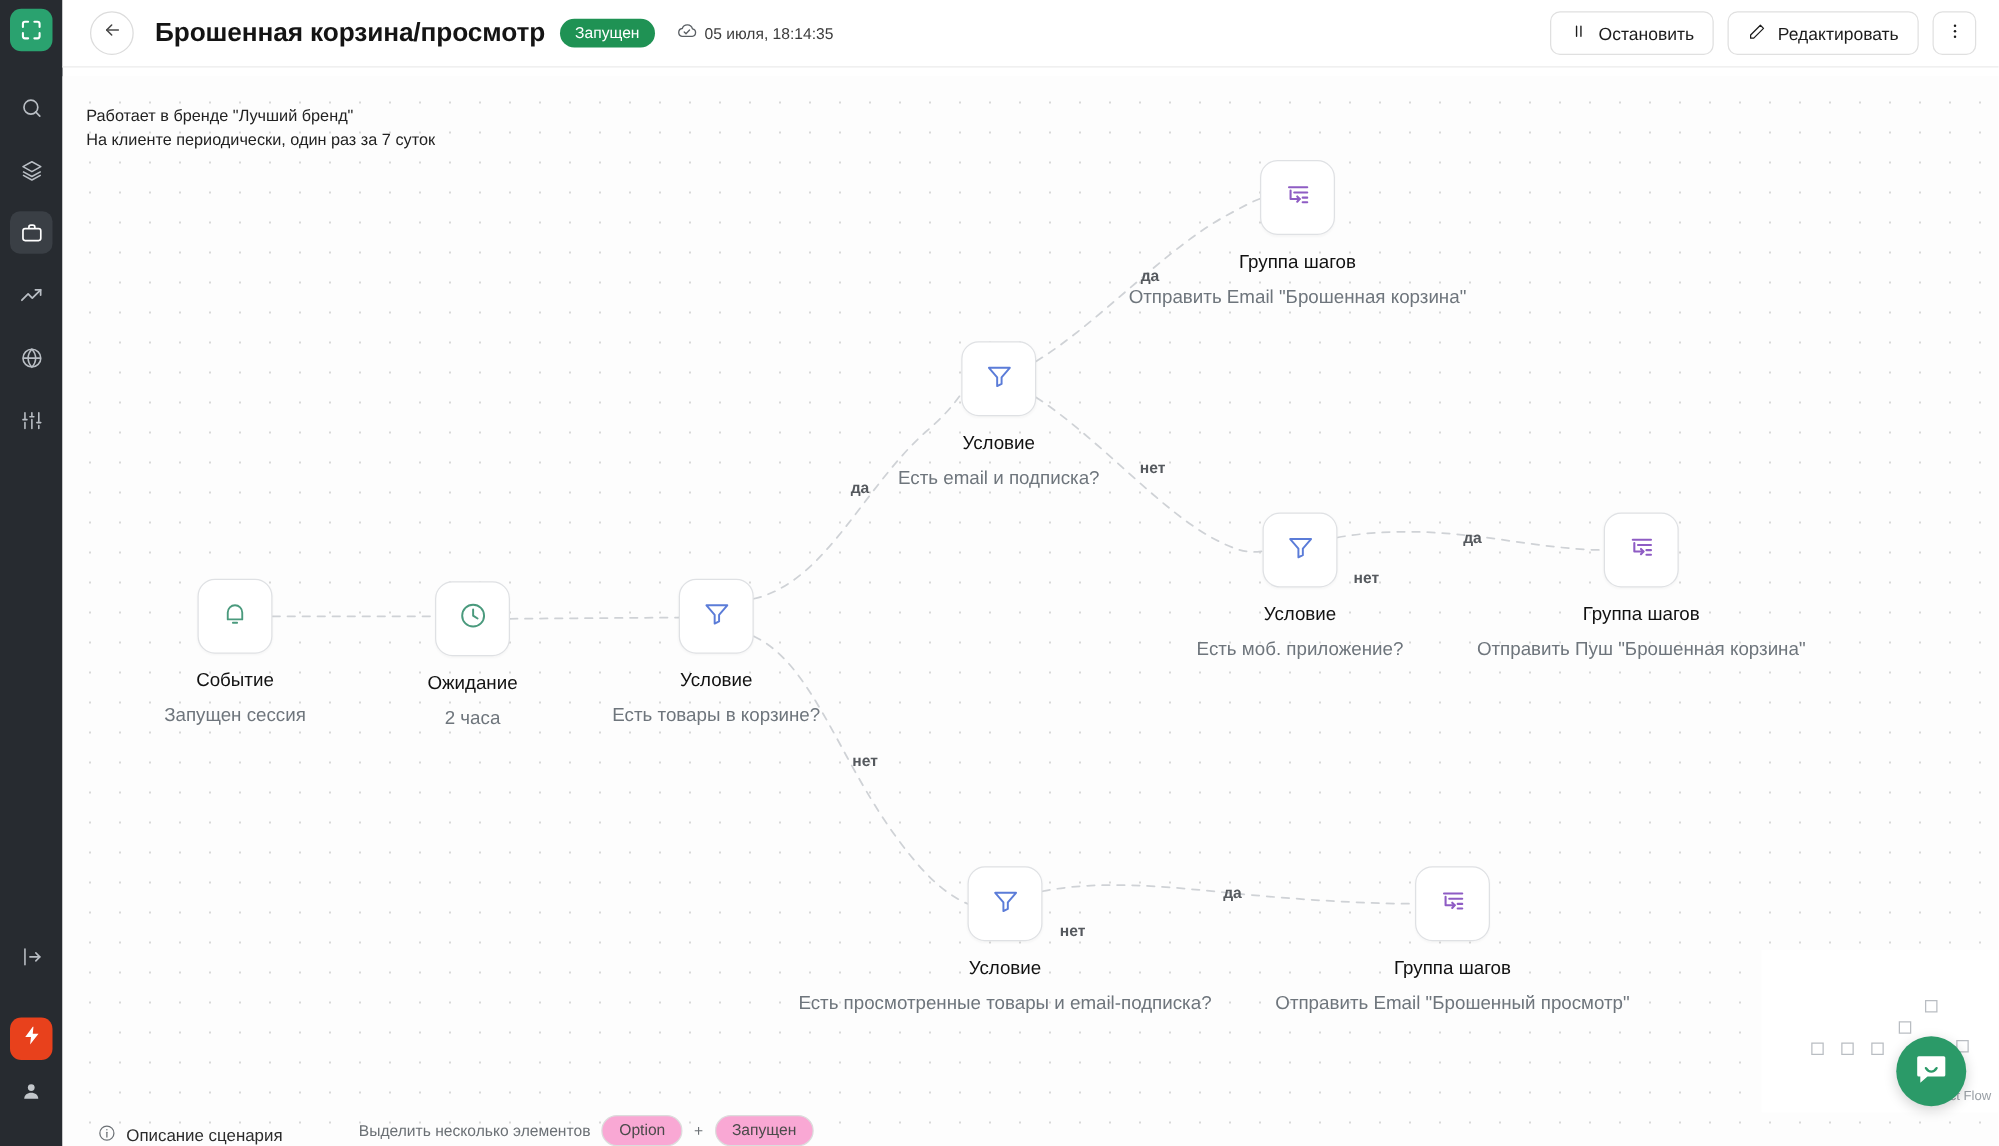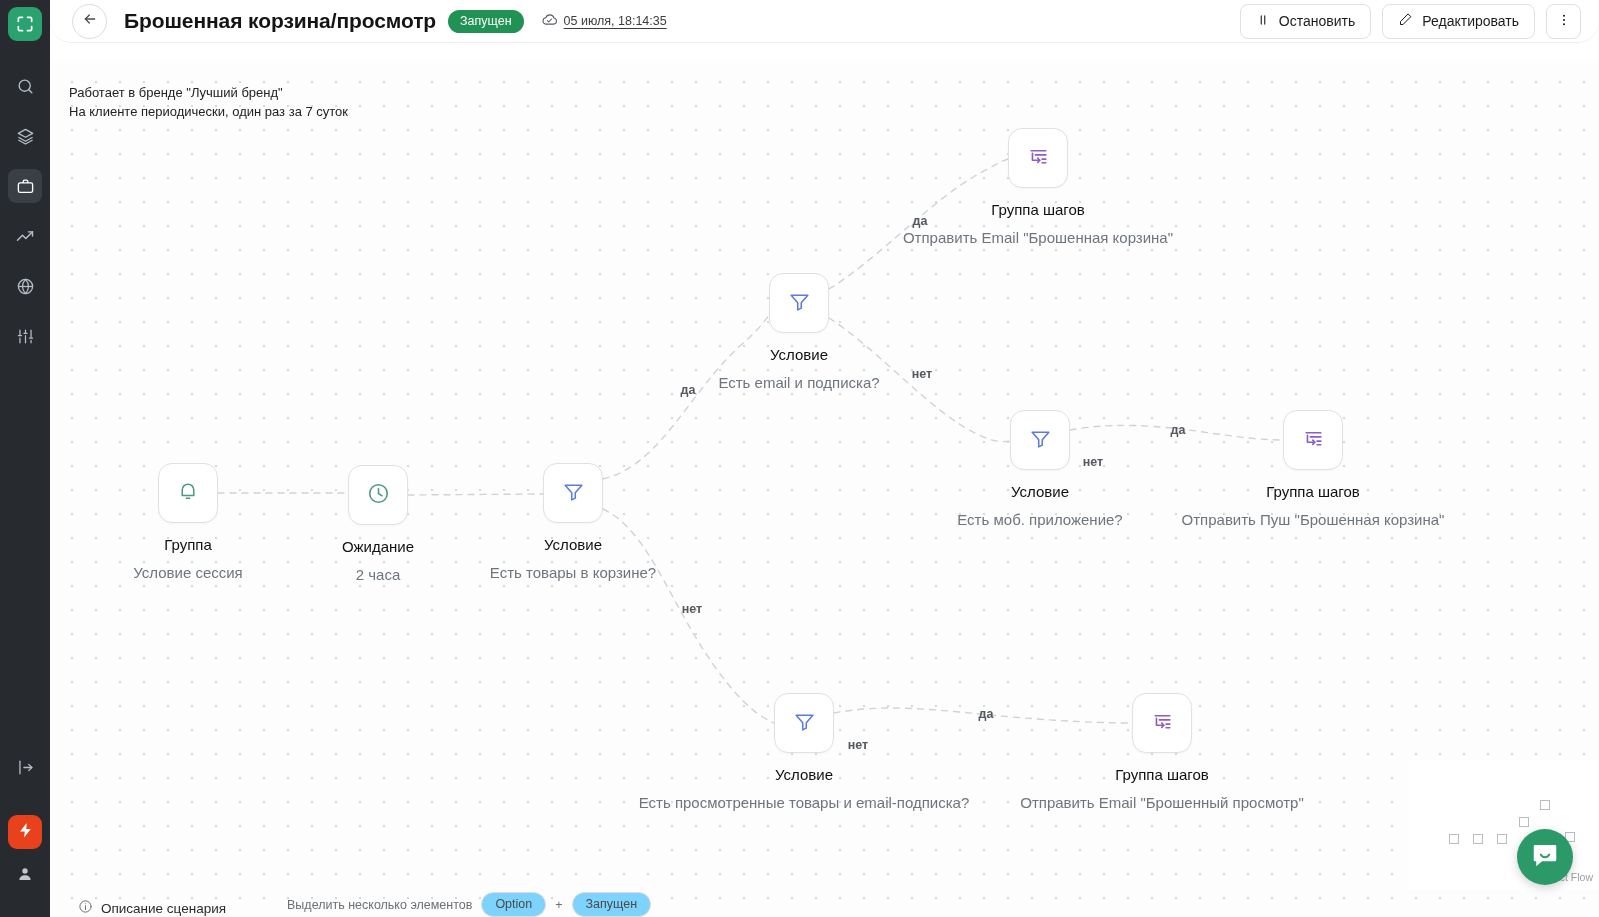--- a/index.html
+++ b/index.html
@@ -33,40 +33,40 @@
   .rail-bolt {
     width: 34px; height: 34px; border-radius: 9px; background: #e8411c;
     display: flex; align-items: center; justify-content: center; color: #fff;
     margin-bottom: 16px;
   }
   .rail-user { color: #c3c7cb; margin-bottom: 20px; }
   .rail-logout { color: #b9bec4; margin-bottom: 34px; }
 
   
   .header {
-    position: absolute; left: 50px; top: 0; width: 1549px; height: 43px;
+    position: absolute; left: 50px; top: 0; width: 1549px; height: 54px;
     background: #fff; border-bottom: 1px solid #ececec;
-    display: flex; align-items: center; padding: 0 18px 0 22px; border-radius: 24px;
+    display: flex; align-items: center; padding: 0 18px 0 22px;
   }
   .back-btn {
     width: 35px; height: 35px; border-radius: 50%; border: 1px solid #dcdcdc;
     background: #fff; display: flex; align-items: center; justify-content: center;
     color: #4a4a4a; flex: 0 0 auto; cursor: pointer;
   }
   .page-title {
     font-size: 21px; font-weight: 700; color: #141414; margin-left: 17px;
     white-space: nowrap; letter-spacing: -0.1px;
   }
   .status-badge {
     margin-left: 12px; background: #1f9254; color: #fff; font-size: 12.5px;
     font-weight: 400; border-radius: 12px; padding: 4px 12px 5px; white-space: nowrap;
   }
   .ts-wrap { display: flex; align-items: center; margin-left: 17px; color: #4a4a4a; }
   .ts-text {
-    font-size: 12.5px; color: #3c3c3c; text-decoration: underline;
+    font-size: 12.5px; color: #3c3c3c; 
     text-underline-offset: 2.5px; margin-left: 6px; white-space: nowrap;
   }
   .header-right { margin-left: auto; display: flex; align-items: center; gap: 11px; padding-left: 48px; }
   .hbtn {
     height: 35px; border: 1px solid #e0e0e0; border-radius: 8px; background: #fff;
     display: flex; align-items: center; gap: 9px; padding: 0 15px;
     font-size: 14px; color: #1c1c1c; cursor: pointer; white-space: nowrap;
   }
   .hbtn-icon { width: 35px; padding: 0; justify-content: center; }
 
@@ -114,21 +114,21 @@
   }
   .foot-desc {
     display: flex; align-items: center; gap: 8px; font-size: 13.5px; color: #2b2b2b;
     pointer-events: auto; cursor: pointer;
   }
   .foot-hint {
     margin-left: 61px; display: flex; align-items: center; gap: 9px;
     font-size: 12.5px; color: #6b7075;
   }
   .key {
-    border: 1px solid #dcdcdc; border-radius: 13px; background: #7dd3fc;
+    border: 1px solid #dcdcdc; border-radius: 13px; background: #f9a8d4;
     padding: 4px 13px 5px; font-size: 12.5px; color: #4a4a4a;
   }
 
   
   .minimap {
     position: absolute; right: 0px; bottom: 27px; width: 190px; height: 130px;
     background: rgba(255,255,255,0.78);
   }
   .minimap-inner {
     position: absolute; left: 4px; top: 14px; width: 182px; height: 103px;
@@ -338,22 +338,22 @@
 
     <div class="node" style="left:138px;top:432px">
       <div class="node-card">
         <span>
           <svg width="24" height="24" viewBox="0 0 24 24" fill="none" stroke="#4a9a7d" stroke-width="1.5" stroke-linecap="round" stroke-linejoin="round">
             <path d="M6.2 16.5V11a5.8 5.8 0 0 1 11.6 0v5.5z"></path>
               <path d="M10.3 19.2h3.4"></path>
           </svg>
         </span>
       </div>
-      <div class="node-title">Группа</div>
-      <div class="node-sub">Условие сессия</div>
+      <div class="node-title">Событие</div>
+      <div class="node-sub">Запущен сессия</div>
     </div>
 
     <div class="node" style="left:328px;top:434px">
       <div class="node-card">
         <span>
           <svg width="25" height="25" viewBox="0 0 24 24" fill="none" stroke="#4a9a7d" stroke-width="1.5" stroke-linecap="round">
             <circle cx="12" cy="12" r="8.4"></circle>
               <path d="M12 7.3V12l3.4 2.2"></path>
           </svg>
         </span>

